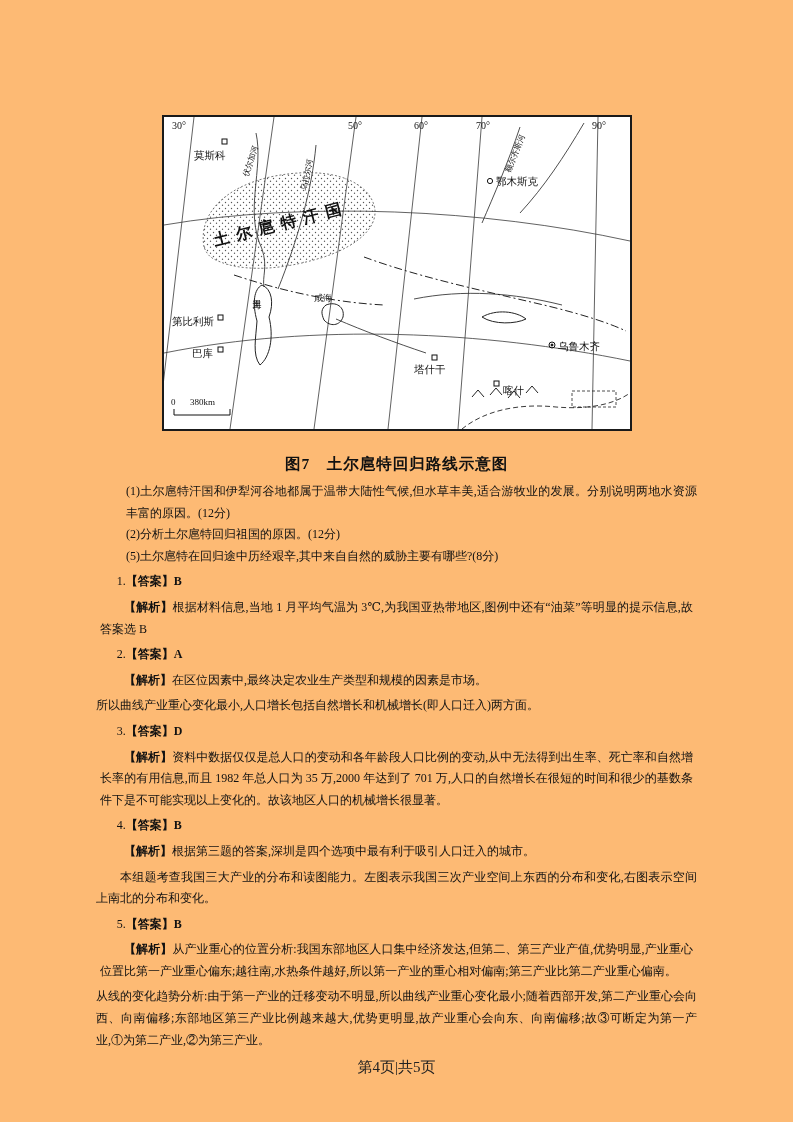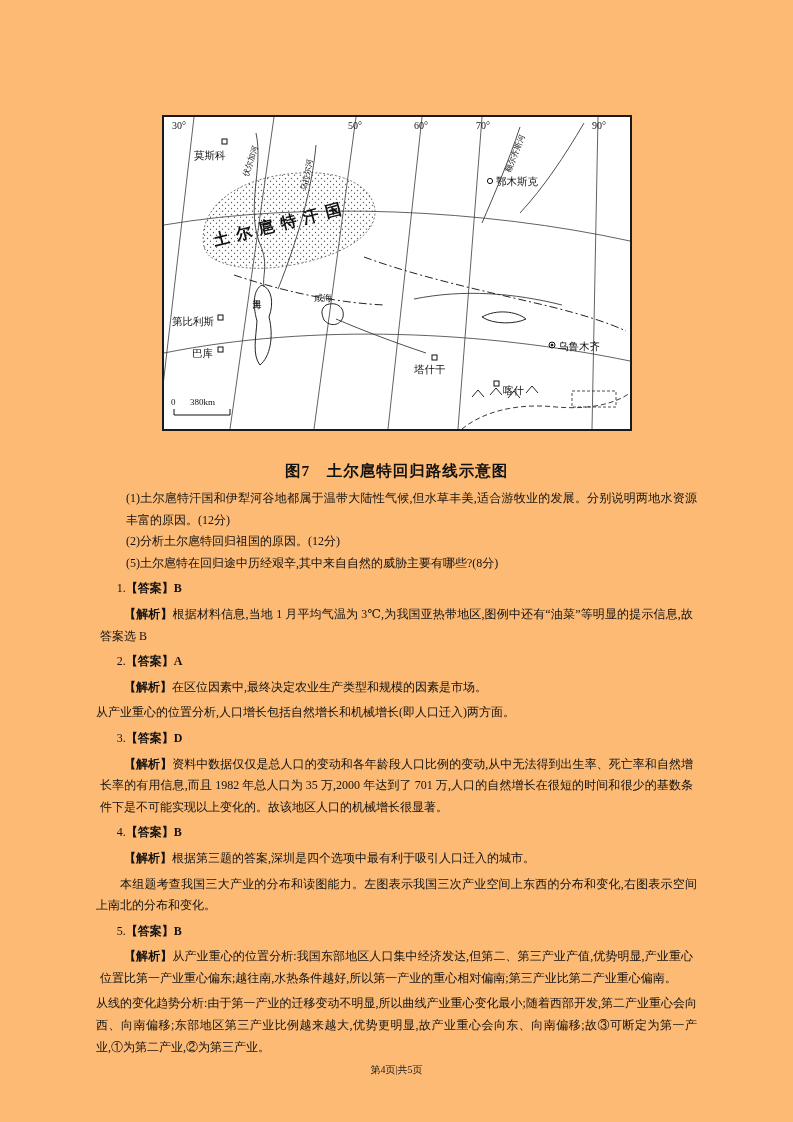--- a/index.html
+++ b/index.html
@@ -9,31 +9,31 @@
     font-family: "Liberation Serif", "DejaVu Serif", serif;
     color: #111;
   }
   .page { position: relative; width: 793px; height: 1122px; background: #fdba74; overflow: hidden; }
 
   .map-figure { margin: 115px 0 0 0; text-align: center; }
   .map-frame {
     display: inline-block; width: 470px; height: 316px;
     border: 2px solid #1a1a1a; background: #fff; overflow: hidden;
   }
-  .caption { font-weight: 700; font-size: 15.5px; margin-top: 26px; letter-spacing: 1px; }
+  .caption { font-weight: 700; font-size: 15.5px; margin-top: 19px; letter-spacing: 1px; }
 
   .content { width: 601px; margin: 6px auto 0 auto; font-size: 12px; line-height: 21.6px; text-align: justify; }
   .question { margin: 0; padding-left: 2.5em; }
   .ans-line { margin: 4px; padding-left: 1.4em; }
   .b { font-weight: 700; }
   .analysis { margin: 4px; text-indent: 2em; }
   .extra { margin: 0; }
   .extra.indent { text-indent: 2em; }
 
-  .footer { position: absolute; left: 0; right: 0; bottom: 45px; text-align: center; font-size: 10px; color: #222; }
+  .footer { position: absolute; left: 0; right: 0; bottom: 45px; text-align: center; font-size: 15px; color: #222; }
 
   svg text { font-family: "Liberation Serif", "DejaVu Serif", serif; fill: #111; }
 </style>
 </head>
 <body>
 
 <div class="page">
 
   <figure class="map-figure" style="margin-left:0;margin-right:0;">
     <div class="map-frame">
@@ -146,21 +146,21 @@
     <p class="question">(5)土尔扈特在回归途中历经艰辛,其中来自自然的威胁主要有哪些?(8分)</p>
 
     <div class="answer-block">
       <p class="ans-line"><span>1.</span><span class="b">【答案】</span><span class="b">B</span></p>
       <p class="analysis"><span class="b">【解析】</span><span>根据材料信息,当地 1 月平均气温为 3℃,为我国亚热带地区,图例中还有“油菜”等明显的提示信息,故答案选 B</span></p>
     </div>
 
     <div class="answer-block">
       <p class="ans-line"><span>2.</span><span class="b">【答案】</span><span class="b">A</span></p>
       <p class="analysis"><span class="b">【解析】</span><span>在区位因素中,最终决定农业生产类型和规模的因素是市场。</span></p>
-      <p class="extra">从产业重心的位置分析,人口增长包括自然增长和机械增长(即人口迁入)两方面。</p>
+      <p class="extra">所以曲线产业重心变化最小,人口增长包括自然增长和机械增长(即人口迁入)两方面。</p>
     </div>
 
     <div class="answer-block">
       <p class="ans-line"><span>3.</span><span class="b">【答案】</span><span class="b">D</span></p>
       <p class="analysis"><span class="b">【解析】</span><span>资料中数据仅仅是总人口的变动和各年龄段人口比例的变动,从中无法得到出生率、死亡率和自然增长率的有用信息,而且 1982 年总人口为 35 万,2000 年达到了 701 万,人口的自然增长在很短的时间和很少的基数条件下是不可能实现以上变化的。故该地区人口的机械增长很显著。</span></p>
     </div>
 
     <div class="answer-block">
       <p class="ans-line"><span>4.</span><span class="b">【答案】</span><span class="b">B</span></p>
       <p class="analysis"><span class="b">【解析】</span><span>根据第三题的答案,深圳是四个选项中最有利于吸引人口迁入的城市。</span></p>

